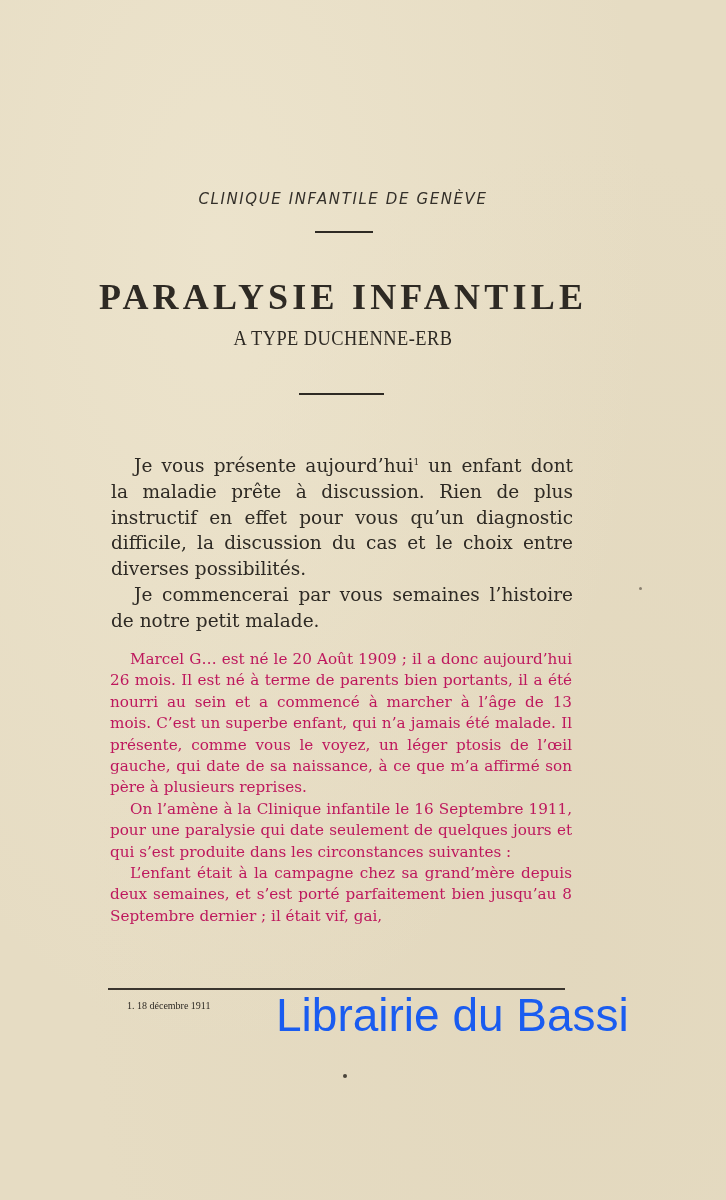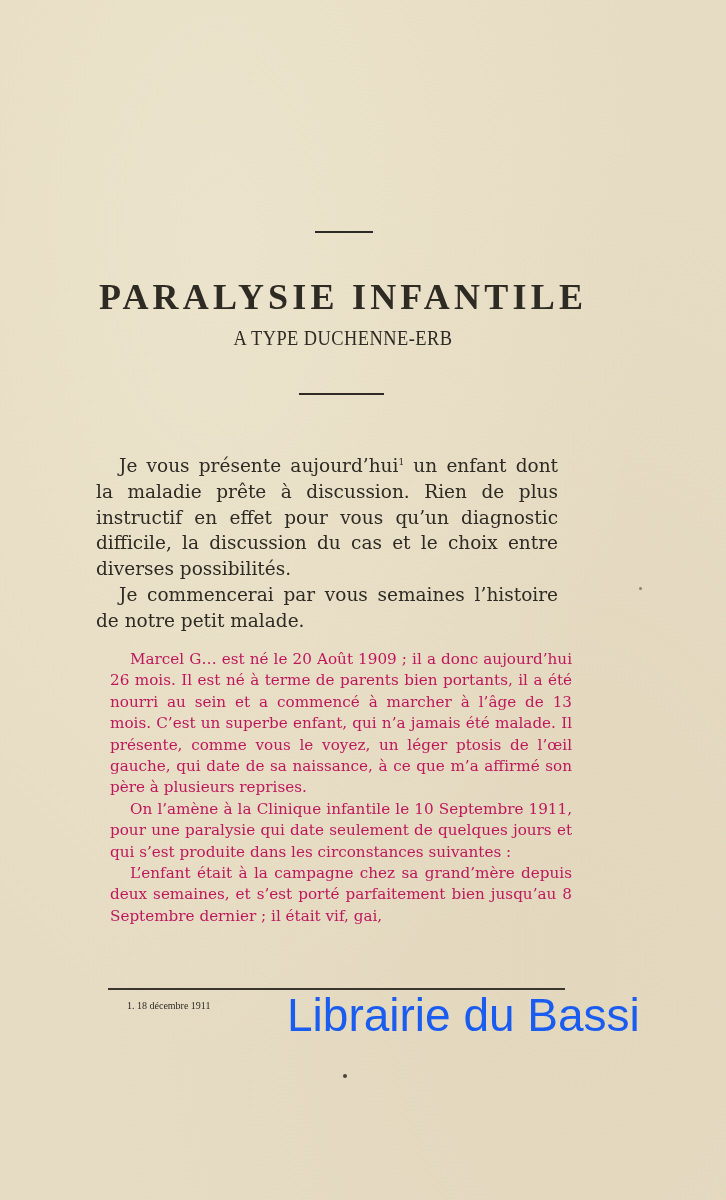--- a/index.html
+++ b/index.html
@@ -59,21 +59,21 @@
       text-align: center;
       font-family: "Liberation Serif", "DejaVu Serif", serif;
       font-size: 20px;
       letter-spacing: 0.5px;
       color: #2e2a24;
       transform: scaleX(0.92);
     }
     .intro {
       position: absolute;
       top: 450px;
-      left: 96px;
+      left: 111px;
       width: 462px;
       font-family: "DejaVu Serif", serif;
       font-size: 18.5px;
       line-height: 25.8px;
       color: #2e2a24;
     }
     .intro p {
       margin: 0;
       text-align: justify;
       text-align-last: left;
@@ -107,55 +107,56 @@
       top: 1000px;
       left: 127px;
       font-family: "Liberation Serif", "DejaVu Serif", serif;
       font-size: 10px;
       color: #2e2a24;
       white-space: nowrap;
     }
     .watermark {
       position: absolute;
       top: 985px;
-      left: 287px;
+      left: 276px;
       font-family: "Liberation Sans", "DejaVu Sans", sans-serif;
       font-size: 46px;
       line-height: 60px;
       color: #1a5cf0;
       white-space: nowrap;
     }
     .speck {
       position: absolute;
       border-radius: 50%;
       background: #4a443a;
     }
     .speck-1 { top: 1074px; left: 343px; width: 4px; height: 4px; }
     .speck-2 { top: 587px; left: 639px; width: 3px; height: 3px; background: #8a8070; }
     .sup { font-size: 9px; vertical-align: 7px; }
   </style>
 </head>
 <body>
 
 <div class="page">
 
+  <div class="header-clinic">CLINIQUE INFANTILE DE GENÈVE</div>
   <div class="rule rule-1"></div>
 
   <div class="title-main">PARALYSIE INFANTILE</div>
   <div class="title-sub">A TYPE DUCHENNE-ERB</div>
   <div class="rule rule-2"></div>
 
   <div class="intro">
     <p class="indent"><span>Je vous présente aujourd’hui</span><span class="sup">1</span><span> un enfant dont la maladie prête à discussion. Rien de plus instructif en effet pour vous qu’un diagnostic difficile, la discussion du cas et le choix entre diverses possibilités.</span></p>
     <p class="indent">Je commencerai par vous semaines l’histoire de notre petit malade.</p>
   </div>
 
   <div class="body-text">
     <p>Marcel G… est né le 20 Août 1909 ; il a donc aujourd’hui 26 mois. Il est né à terme de parents bien portants, il a été nourri au sein et a commencé à marcher à l’âge de 13 mois. C’est un superbe enfant, qui n’a jamais été malade. Il présente, comme vous le voyez, un léger ptosis de l’œil gauche, qui date de sa naissance, à ce que m’a affirmé son père à plusieurs reprises.</p>
-    <p>On l’amène à la Clinique infantile le 10 Septembre 1911, pour une paralysie qui date seulement de quelques jours et qui s’est produite dans les circonstances suivantes :</p>
+    <p>On l’amène à la Clinique infantile le 16 Septembre 1911, pour une paralysie qui date seulement de quelques jours et qui s’est produite dans les circonstances suivantes :</p>
     <p>L’enfant était à la campagne chez sa grand’mère depuis deux semaines, et s’est porté parfaitement bien jusqu’au 8 Septembre dernier ; il était vif, gai,</p>
   </div>
 
   <div class="footnote-rule"></div>
   <div class="footnote">1. 18 décembre 1911</div>
 
   <div class="watermark" style="color: rgb(26, 92, 240);">Librairie du Bassi</div>
 
   <div class="speck speck-1"></div>
   <div class="speck speck-2"></div>

